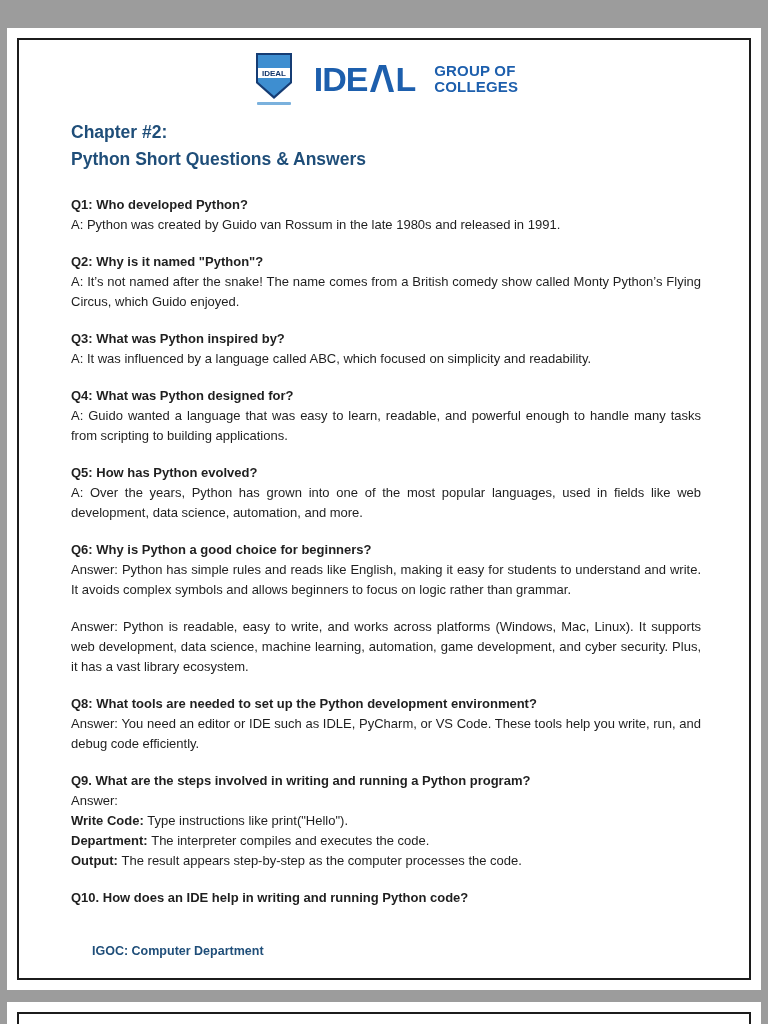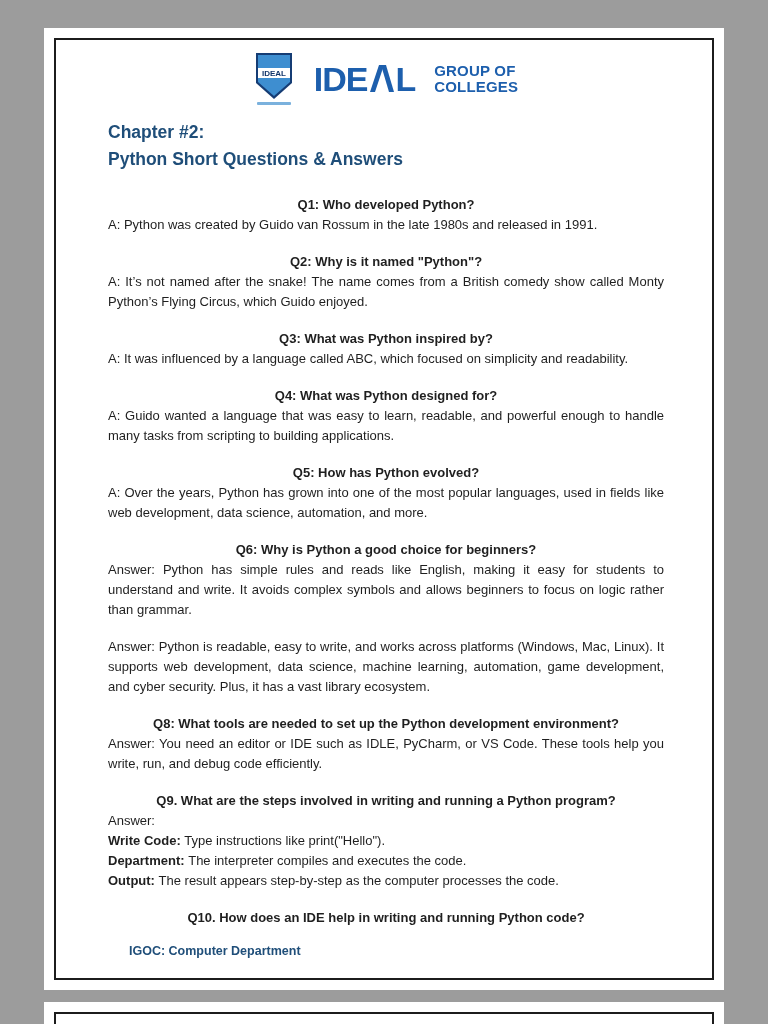--- a/index.html
+++ b/index.html
@@ -9,21 +9,21 @@
     font-family: "Liberation Sans", sans-serif;
   }
   .viewport {
     width: 768px;
     height: 1024px;
     margin: 0 auto;
     overflow: hidden;
     background: var(--bg, #9c9c9c);
   }
   .page {
-    width: 680px;
+    width: 754px;
     margin: 0 auto;
     background: #ffffff;
   }
   .page1 {
     height: 962px;
     margin-top: 28px;
     padding: 10px;
   }
   .page-inner {
     border: 2px solid #1c1c1c;
@@ -70,21 +70,20 @@
     line-height: 27px;
   }
   .t-line { display: block; }
   
   .qa-list { color: var(--text, #1f1f1f); }
   .qa-block { margin-bottom: 17px; }
   .question {
     font-weight: bold;
     font-size: 13px;
     line-height: 20px;
-    text-align: center;
   }
   .answer {
     font-size: 13px;
     line-height: 20px;
     text-align: justify;
   }
   .answer .bold { font-weight: bold; }
   
   .footer {
     position: absolute;

